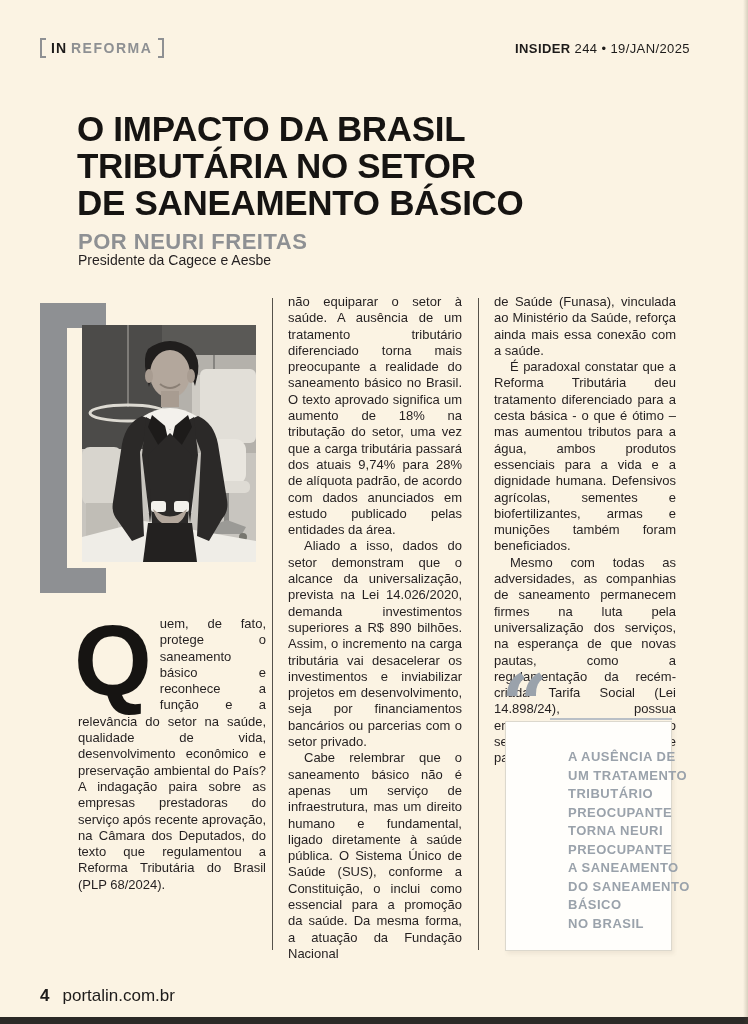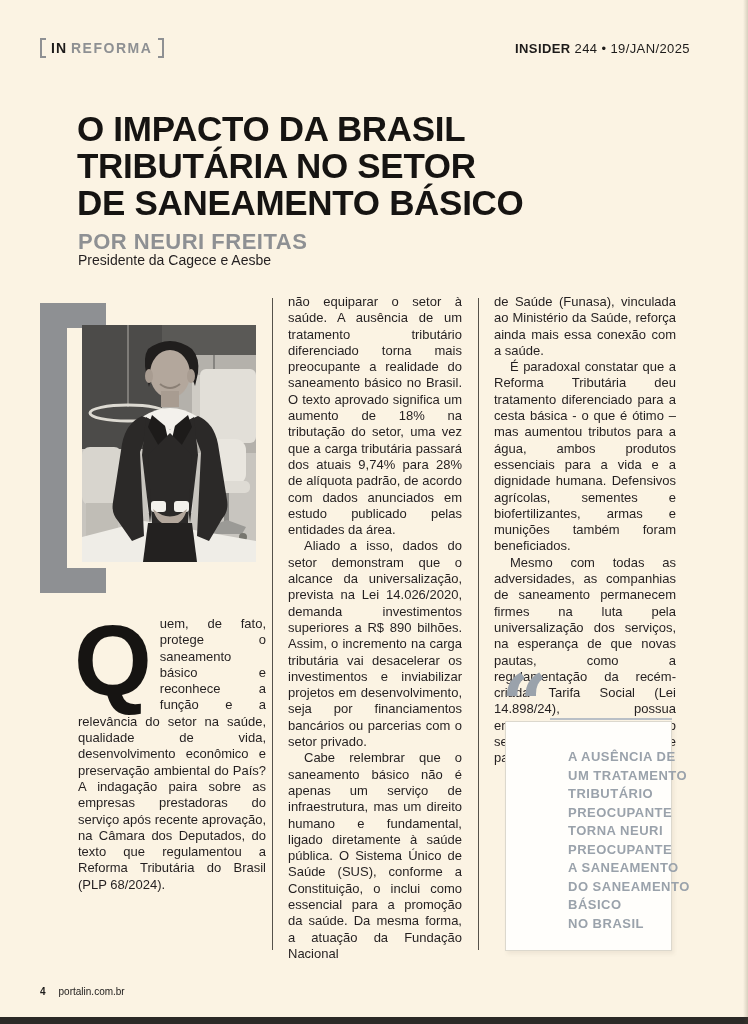--- a/index.html
+++ b/index.html
@@ -44,21 +44,21 @@
   .endmark::after{content:"";position:absolute;left:3px;top:3px;width:3px;height:3px;border-radius:50%;background:#fbf3e3;}
   
   .quote-box{position:absolute;left:505px;top:721px;width:167px;height:230px;box-sizing:border-box;
     background:#fffefb;border:1px solid #dcd8cd;box-shadow:2px 3px 4px rgba(90,80,60,.08);}
   .quote-mark{position:absolute;left:501px;top:664px;font-size:82px;line-height:1;font-weight:bold;
     font-family:"DejaVu Serif",serif;color:#9aa2ab;}
   .quote-rule{position:absolute;left:550px;top:718px;width:122px;height:2px;background:#b9bfc6;}
   .quote-text{position:absolute;left:528px;top:748px;width:138px;font-size:13px;font-weight:bold;
     line-height:18.5px;letter-spacing:.5px;color:#9aa2ab;margin-left:40px;}
   
-  .footer{position:absolute;left:40px;top:986px;font-size:10px;color:#1d1b1a;}
+  .footer{position:absolute;left:40px;top:986px;font-size:17px;color:#1d1b1a;}
   .footer .pnum{font-weight:bold;margin-right:13px;}
   .bottom-edge{position:absolute;left:0;top:1017px;width:748px;height:7px;background:#2b2926;}
   .right-edge{position:absolute;right:0;top:0;width:5px;height:1024px;
     background:linear-gradient(to right,rgba(0,0,0,0),rgba(90,80,60,.22));}
 </style>
 </head>
 <body>
 
 <div class="page">
 

